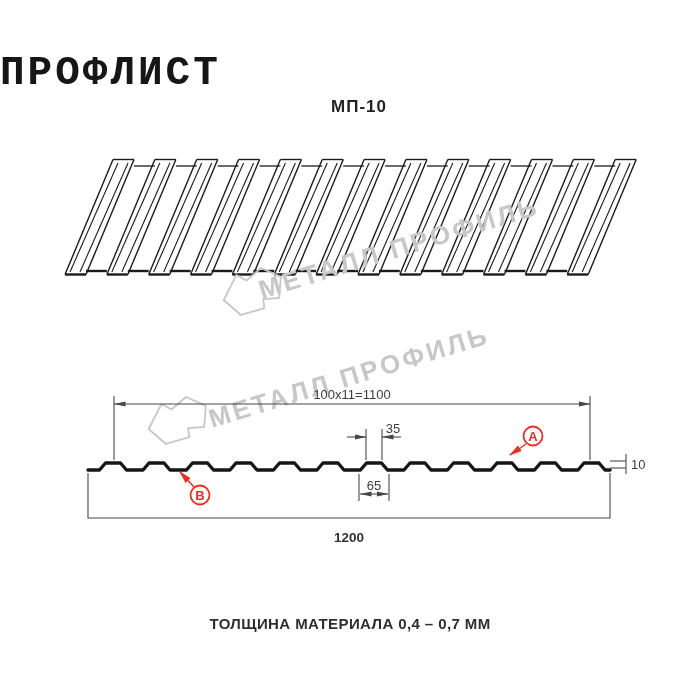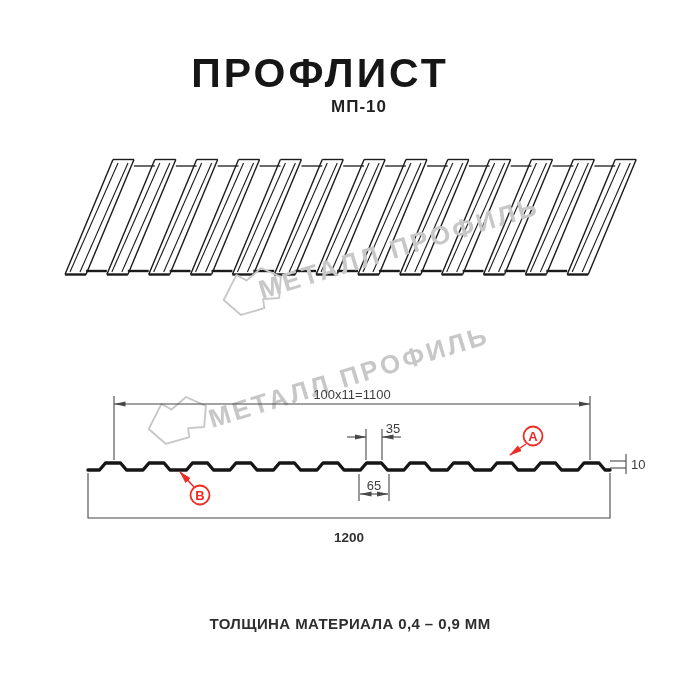--- a/index.html
+++ b/index.html
@@ -1,19 +1,19 @@
 <!DOCTYPE html>
 <html><head>
 <meta charset="utf-8">
 <style>
   html,body{margin:0;padding:0;background:#ffffff;}
   .stage{position:relative;width:700px;height:700px;background:#fff;overflow:hidden;
          font-family:"Liberation Sans",sans-serif;}
-  .title{position:absolute;top:50px;left:0;width:640px;text-align:center;
-         font-size:41px;font-weight:800;letter-spacing:3px;color:#161616;}
+  .title{position:absolute;top:50px;left:0;width:640px;
+         font-size:41px;font-weight:800;letter-spacing:3px;color:#161616;font-family:Liberation Mono, monospace;}
   .subtitle{position:absolute;top:97px;left:9px;width:700px;text-align:center;
          font-size:17px;font-weight:600;letter-spacing:1px;color:#222;}
   .footer{position:absolute;top:615px;left:0;width:700px;text-align:center;
          font-size:15px;font-weight:700;letter-spacing:0.4px;color:#2e2e2e;}
   svg{position:absolute;top:0;left:0;}
   .sheet-line{stroke:var(--draw);fill:none;}
   .dim-line{stroke:var(--dim);stroke-width:1.1;fill:none;}
   .dim-thin{stroke:var(--dim);stroke-width:1.1;fill:none;}
   .dim-text{font-family:"Liberation Sans",sans-serif;font-size:13px;fill:#3d3d3d;}
   .dim-text-big{font-family:"Liberation Sans",sans-serif;font-size:13.5px;font-weight:600;fill:#333;}
@@ -207,14 +207,14 @@
       </g>
 
       <g>
         <line class="red-line" x1="194" y1="487" x2="180" y2="472" marker-end="url(#arrRed)"></line>
         <circle class="red-circle" cx="200" cy="495" r="9.5"></circle>
         <text class="red-text" x="200" y="500" text-anchor="middle">B</text>
       </g>
     </g>
   </svg>
 
-  <div class="footer">ТОЛЩИНА МАТЕРИАЛА 0,4 – 0,9 ММ</div>
+  <div class="footer">ТОЛЩИНА МАТЕРИАЛА 0,4 – 0,7 ММ</div>
 </div>
 
 </body></html>

